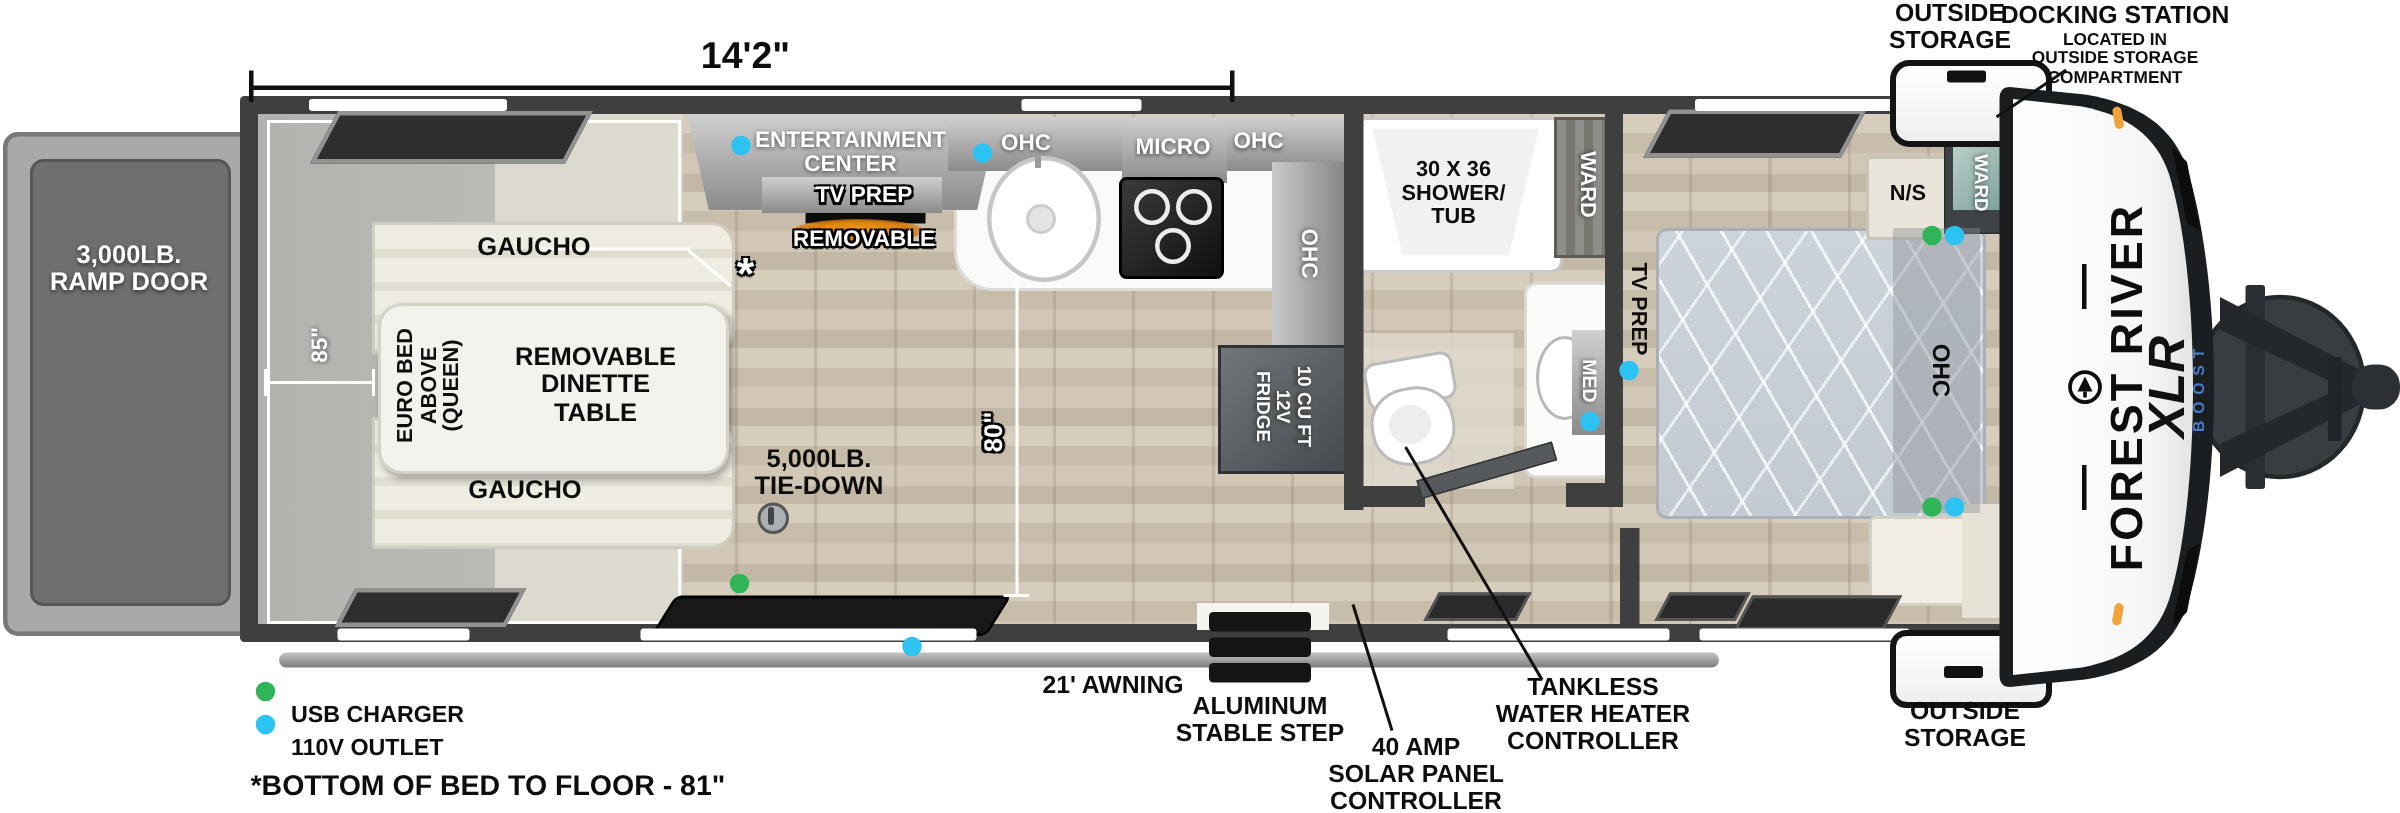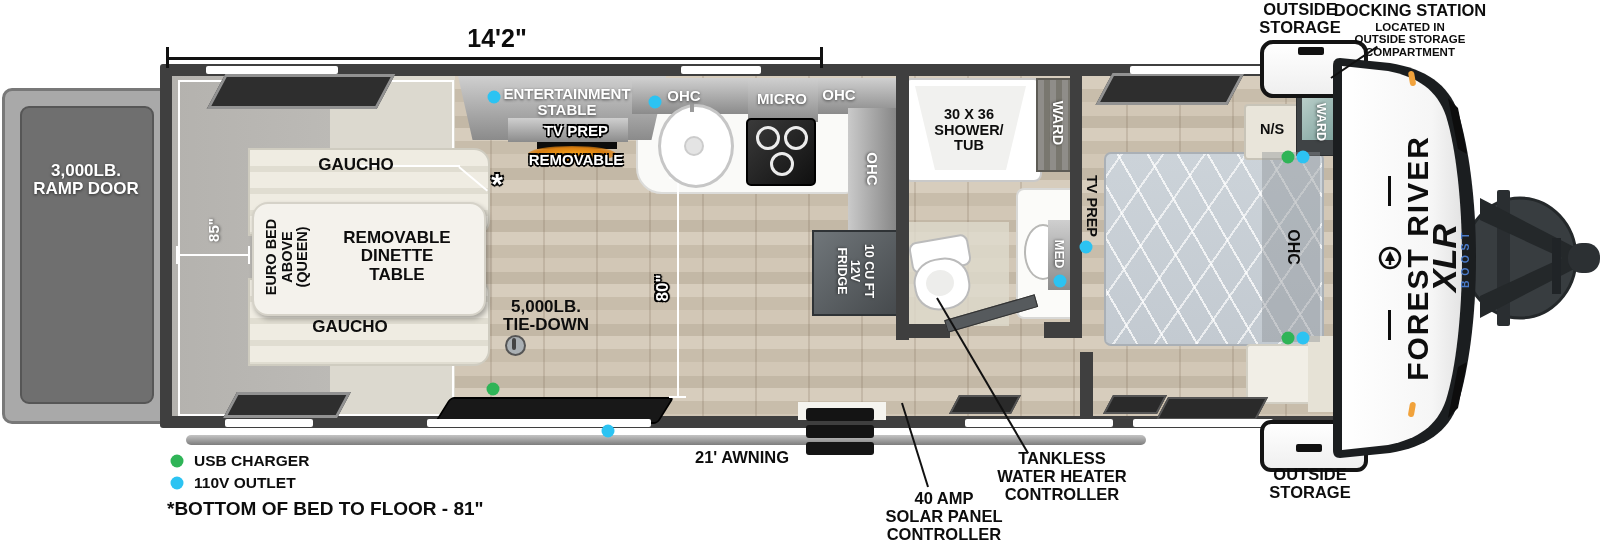--- a/index.html
+++ b/index.html
@@ -3,21 +3,21 @@
 <meta charset="utf-8">
 <style>
   html,body{margin:0;padding:0;background:#fff;}
   #stage{position:relative;width:1600px;height:542px;background:#fff;overflow:hidden;
          font-family:"Liberation Sans",sans-serif;}
   .abs{position:absolute;}
   .lbl{position:absolute;font-weight:bold;white-space:pre-line;text-align:center;line-height:1.08;
        transform:translate(-50%,-50%);color:#0d0d0d;z-index:4;}
   .lbl.ccw{transform:translate(-50%,-50%) rotate(-90deg);}
   .lbl.cw{transform:translate(-50%,-50%) rotate(90deg);}
-  .lbl.tl{transform:none;text-align:right;}
+  .lbl.tl{transform:none;text-align:right;margin-top:16px;}
   .lbl.tc{transform:translate(-50%,0);}
   .w{color:#fff;text-shadow:0 1px 3px rgba(0,0,0,.6);}
   .ol{color:#fff;text-shadow:-1.5px -1.5px 0 #000,1.5px -1.5px 0 #000,-1.5px 1.5px 0 #000,1.5px 1.5px 0 #000,0 2px 1px #000;}
   .dot{position:absolute;width:13px;height:13px;border-radius:50%;transform:translate(-50%,-50%);z-index:6;}
   .line{position:absolute;height:2px;background:#111;transform-origin:0 50%;z-index:7;}
   .wline{position:absolute;background:#fff;z-index:3;}
   .vent{position:absolute;background:#2e2e2e;border:3px solid #929292;transform:skewX(-28deg);z-index:2;}
   .mat{position:absolute;background:#2a2a2a;border:2px solid #555;transform:skewX(-28deg);z-index:2;}
   .winbar{position:absolute;height:8px;background:#fff;border-radius:2px;z-index:2;}
   .wood{background:
@@ -75,21 +75,21 @@
   <div class="lbl ol" style="left:497px;top:184px;font-size:30px;">*</div>
 
   <div class="lbl" style="left:546px;top:316px;font-size:17px;">5,000LB.
 TIE-DOWN</div>
   <div class="abs" style="left:505px;top:335px;width:17px;height:17px;border-radius:50%;background:#aab0b4;border:2px solid #555;z-index:3;"></div>
   <div class="abs" style="left:512px;top:338px;width:4px;height:12px;border-radius:2px;background:#444;z-index:3;"></div>
 
   <div class="abs gray-cab" style="left:458px;top:76px;width:208px;height:64px;clip-path:polygon(0 0,100% 0,93% 100%,7% 100%);z-index:2;"></div>
   <div class="abs gray-cab" style="left:508px;top:118px;width:120px;height:24px;z-index:2;"></div>
   <div class="lbl w" style="left:567px;top:102px;font-size:15px;">ENTERTAINMENT
-STABLE</div>
+CENTER</div>
   <div class="lbl ol" style="left:576px;top:131px;font-size:15px;">TV PREP</div>
   <div class="abs" style="left:537px;top:142px;width:80px;height:7px;background:#0c0c0c;z-index:3;"></div>
   <div class="abs" style="left:528px;top:146px;width:88px;height:16px;background:radial-gradient(ellipse at center,#f5a21c 0%,#d97e10 55%,rgba(217,126,16,0) 100%);border-radius:50%;z-index:3;"></div>
   <div class="lbl ol" style="left:576px;top:160px;font-size:15px;">REMOVABLE</div>
 
   <div class="wline" style="left:677px;top:178px;width:2px;height:220px;"></div>
   <div class="wline" style="left:669px;top:177px;width:17px;height:2px;"></div>
   <div class="wline" style="left:669px;top:396px;width:17px;height:2px;"></div>
   <div class="lbl ccw ol" style="left:663px;top:288px;font-size:17px;">80"</div>
 
@@ -186,20 +186,22 @@
   <div class="lbl tc" style="left:1310px;top:466px;font-size:16.5px;z-index:7;">OUTSIDE
 STORAGE</div>
 
   <div class="lbl tc" style="left:1410px;top:2px;font-size:16.5px;z-index:7;">DOCKING STATION</div>
   <div class="lbl tc" style="left:1410px;top:21px;font-size:11.5px;font-weight:bold;z-index:7;">LOCATED IN
 OUTSIDE STORAGE
 COMPARTMENT</div>
   <div class="line" style="left:1331px;top:77px;width:56px;transform:rotate(-34deg);"></div>
 
   <div class="lbl" style="left:742px;top:458px;font-size:16.5px;z-index:7;">21' AWNING</div>
+  <div class="lbl tc" style="left:840px;top:463px;font-size:16.5px;z-index:7;">ALUMINUM
+STABLE STEP</div>
   <div class="lbl tc" style="left:944px;top:490px;font-size:16.5px;z-index:7;">40 AMP
 SOLAR PANEL
 CONTROLLER</div>
   <div class="line" style="left:902px;top:402px;width:88px;transform:rotate(72.8deg);"></div>
   <div class="lbl tc" style="left:1062px;top:450px;font-size:16.5px;z-index:7;">TANKLESS
 WATER HEATER
 CONTROLLER</div>
   <div class="line" style="left:937px;top:297px;width:180px;transform:rotate(59.6deg);"></div>
 
   <div class="dot dot-usb" style="left: 177px; top: 461px; background: rgb(47, 180, 87);"></div>

